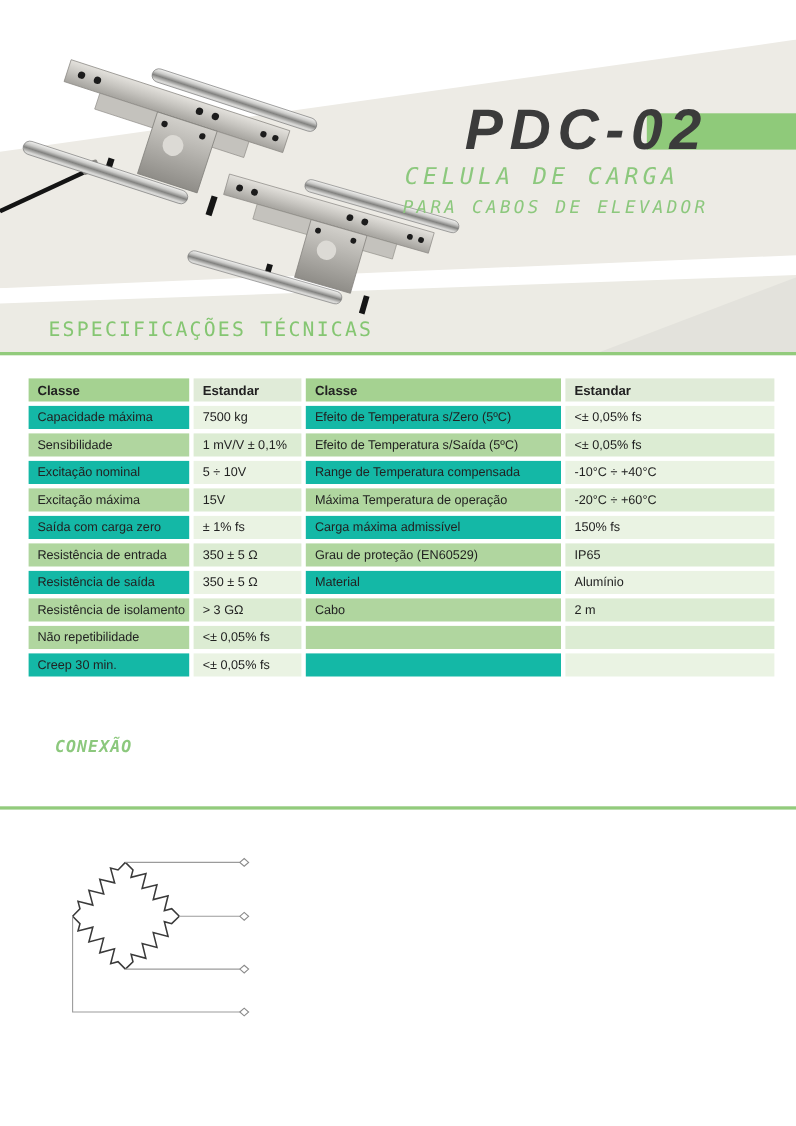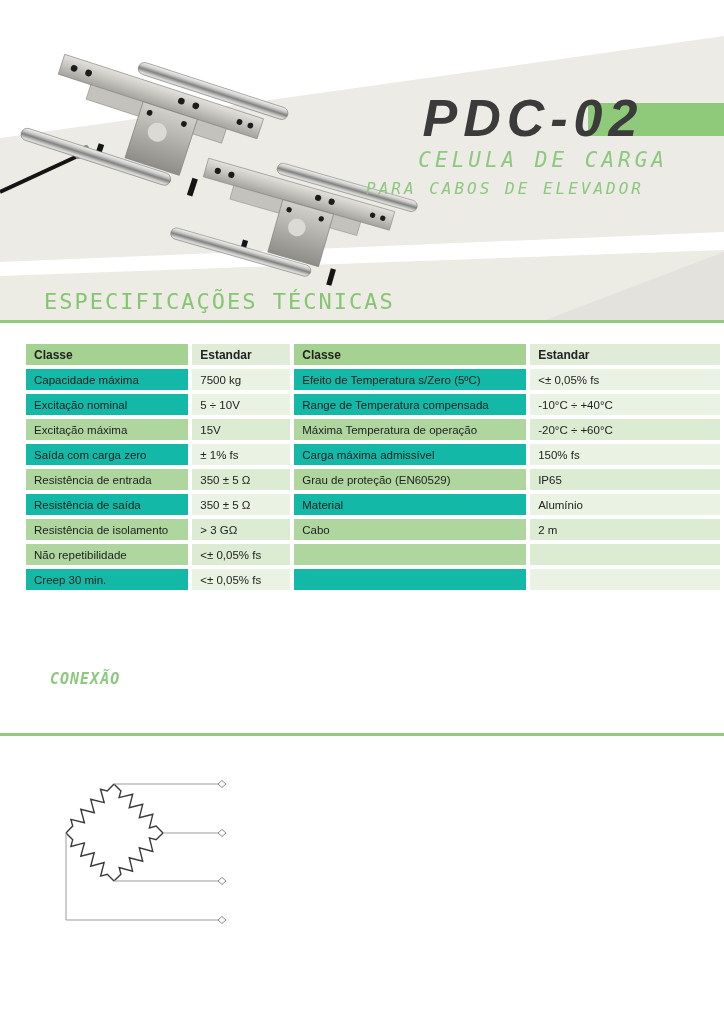--- a/index.html
+++ b/index.html
@@ -11,36 +11,36 @@
   #header{position:absolute;left:0;top:0;width:724px;height:322px;background:#fff;}
   .beige-band{position:absolute;left:0;top:0;width:724px;height:322px;background:#edebe5;
       clip-path:polygon(0 138px,724px 36px,724px 232px,0 262px);}
   .beige-strip{position:absolute;left:0;top:0;width:724px;height:322px;background:#ecebe4;
       clip-path:polygon(0 276px,724px 250px,724px 322px,0 322px);}
   .gray-tri{position:absolute;left:0;top:0;width:724px;height:322px;background:#e3e2dc;
       clip-path:polygon(540px 322px,724px 252px,724px 322px);}
   #accent-bar{position:absolute;left:588px;top:103px;width:136px;height:33px;background:#8fca7a;}
   #title{position:absolute;left:368px;top:88px;width:330px;text-align:center;
       font-size:52px;font-weight:bold;font-style:italic;letter-spacing:6px;color:#3b3b3b;}
-  #subtitle1{position:absolute;left:368px;top:148px;width:300px;text-align:right;
+  #subtitle1{position:absolute;left:368px;top:148px;width:300px;text-align:left;
       font-family:"DejaVu Sans Mono",monospace;font-style:italic;font-size:21px;
       letter-spacing:4px;color:#8cc87d;}
   #subtitle2{position:absolute;left:340px;top:179px;width:330px;text-align:center;
       font-family:"DejaVu Sans Mono",monospace;font-style:italic;font-size:16px;
       letter-spacing:3px;color:#8cc87d;}
   #photos{position:absolute;left:0;top:0;width:724px;height:322px;}
 
   
   #specs-heading{position:absolute;left:44px;top:289px;
-      font-family:"DejaVu Sans Mono",monospace;font-size:22px;letter-spacing:2px;color:#85c672;}
+      font-family:"DejaVu Sans Mono",monospace;font-size:18px;letter-spacing:2px;color:#85c672;}
   .green-line{position:absolute;left:0;width:724px;height:3px;background:#92cb7c;}
   #line1{top:320px;} #line2{top:733px;}
 
   #spec-table{position:absolute;left:22px;top:340px;border-collapse:separate;border-spacing:4px;}
-  #spec-table td{height:19px;padding:1px 20px 1px 8px;font-size:11.5px;vertical-align:middle;white-space:nowrap;}
+  #spec-table td{height:19px;padding:1px 4px 1px 8px;font-size:11.5px;vertical-align:middle;white-space:nowrap;}
   #spec-table .hd{font-weight:bold;font-size:12px;}
   td.hlab{background:#a5d291;} td.hval{background:#e0ebd8;}
   tr.odd  td.lab{background:#14b8a6;} tr.even td.lab{background:#b0d69f;}
   tr.odd  td.val{background:#eaf3e3;} tr.even td.val{background:#dcecd3;}
 
   
   #conexao{position:absolute;left:50px;top:670px;
       font-family:"DejaVu Sans Mono",monospace;font-style:italic;font-weight:bold;
       font-size:15px;letter-spacing:1px;color:#8cc87d;}
   #bridge-wrap{position:absolute;left:0;top:755px;width:724px;height:200px;}
@@ -125,20 +125,26 @@
       <td class="hd hval">Estandar</td>
       <td class="hd hlab">Classe</td>
       <td class="hd hval">Estandar</td>
     </tr>
     <tr class="odd">
       <td class="lab">Capacidade máxima</td>
       <td class="val">7500 kg</td>
       <td class="lab">Efeito de Temperatura s/Zero (5ºC)</td>
       <td class="val">&lt;± 0,05% fs</td>
     </tr>
+    <tr class="even">
+      <td class="lab">Sensibilidade</td>
+      <td class="val">1 mV/V ± 0,1%</td>
+      <td class="lab">Efeito de Temperatura s/Saída (5ºC)</td>
+      <td class="val">&lt;± 0,05% fs</td>
+    </tr>
     <tr class="odd">
       <td class="lab">Excitação nominal</td>
       <td class="val">5 ÷ 10V</td>
       <td class="lab">Range de Temperatura compensada</td>
       <td class="val">-10°C ÷ +40°C</td>
     </tr>
     <tr class="even">
       <td class="lab">Excitação máxima</td>
       <td class="val">15V</td>
       <td class="lab">Máxima Temperatura de operação</td>

